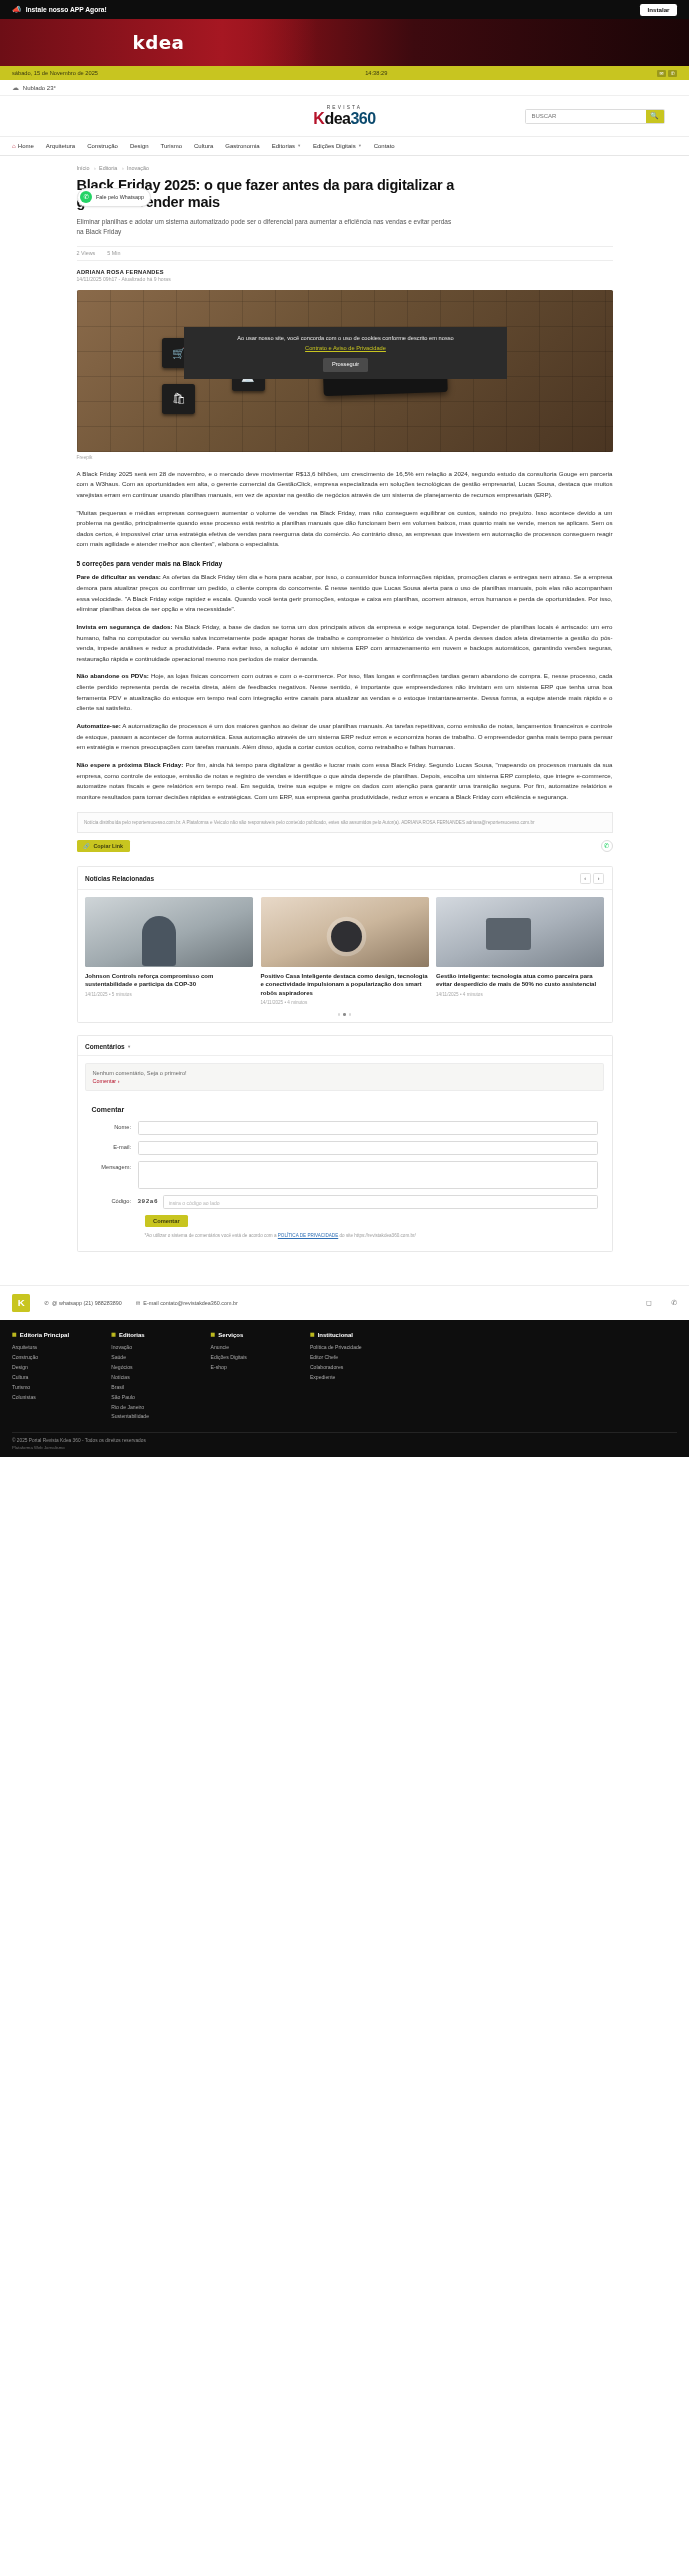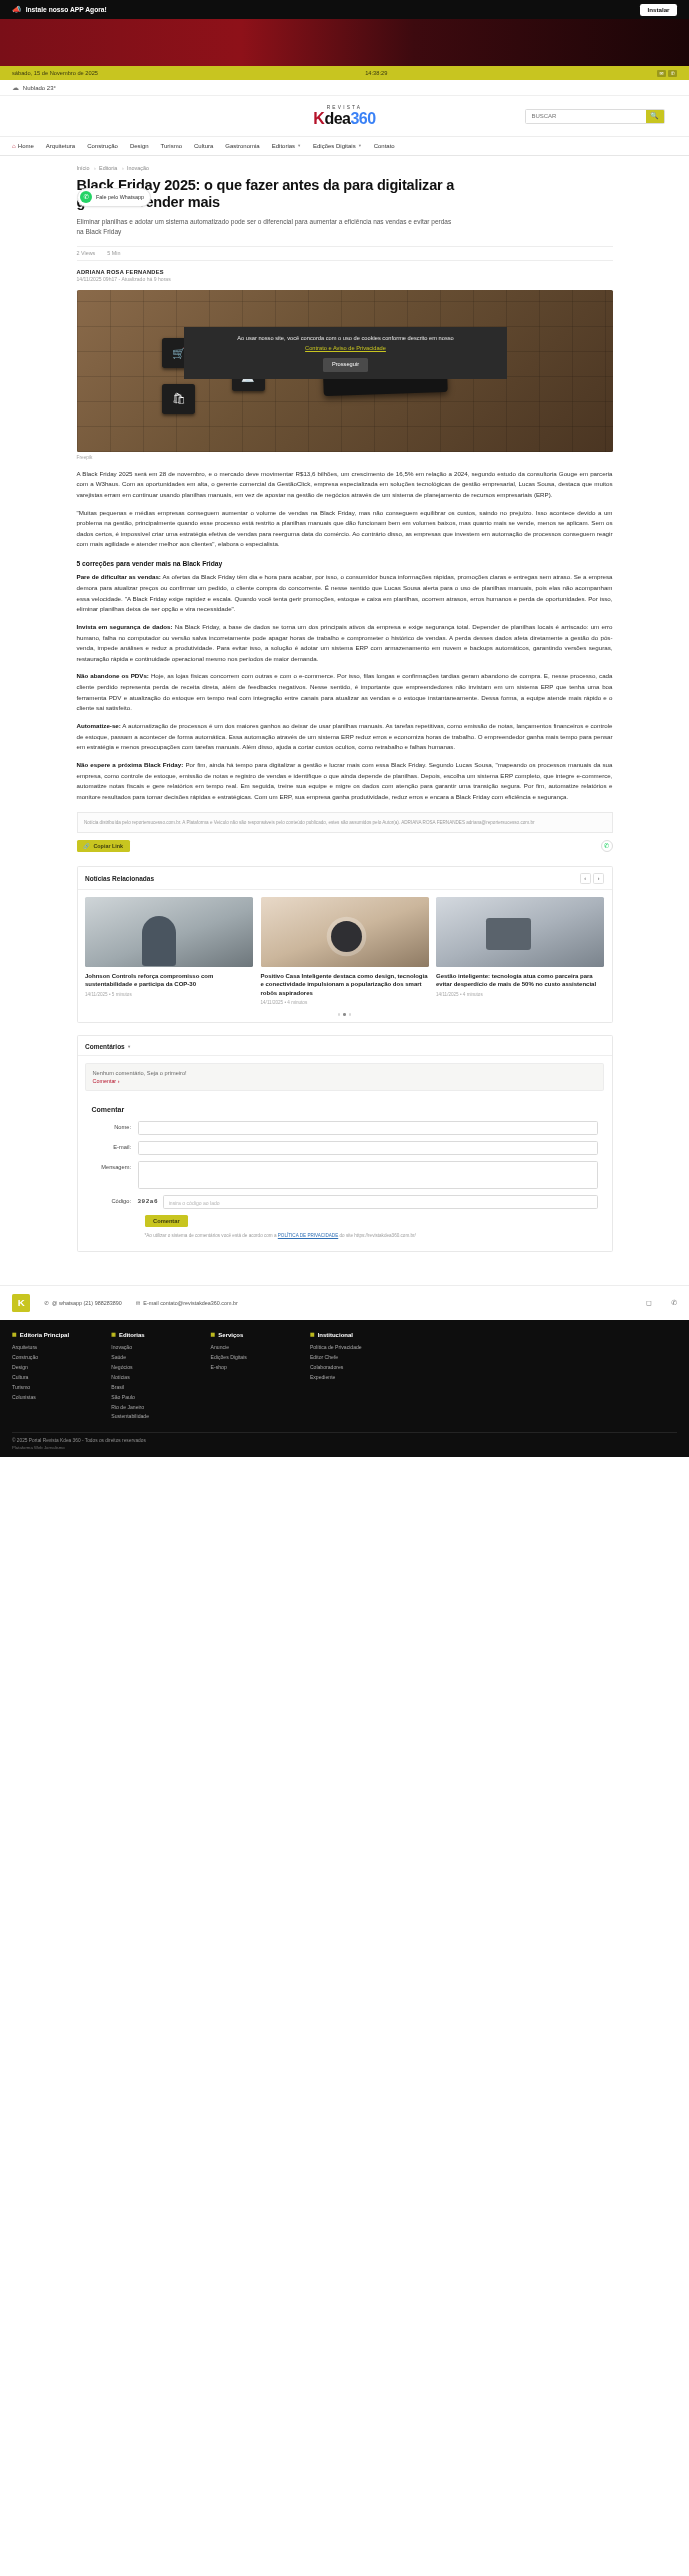--- a/index.html
+++ b/index.html
@@ -144,21 +144,21 @@
   }
   .masthead .logo-main {
     display: flex;
     align-items: baseline;
     font-size: 16px;
     font-weight: bold;
     letter-spacing: -0.5px;
   }
   .masthead .logo-main .k { color: #b5122a; }
   .masthead .logo-main .rest { color: #111; }
-  .masthead .logo-main .num { color: #3b82f6; }
+  .masthead .logo-main .num { color: #0c4a6e; }
   .search-box {
     position: absolute;
     right: 12px;
     display: flex;
     align-items: center;
     width: 140px;
     height: 15px;
     border: 0.5px solid #dcdcdc;
     border-radius: 1.6px;
     overflow: hidden;
@@ -537,20 +537,23 @@
 <body>
 
 <div class="app-bar">
   <span class="mega">📣</span>
   <span>Instale nosso APP Agora!</span>
   <span class="spacer"></span>
   <span class="install-btn">Instalar</span>
 </div>
 
 <div class="hero">
+  <div class="hero-left">
+    <span class="brand-k">kdea</span>
+  </div>
 </div>
 
 <div class="strip">
   <span>sábado, 15 de Novembro de 2025</span>
   <span class="spacer"></span>
   <span class="mid">14:38:29</span>
   <span class="spacer"></span>
   <span class="sq">✉</span>
   <span class="sq">✆</span>
 </div>

